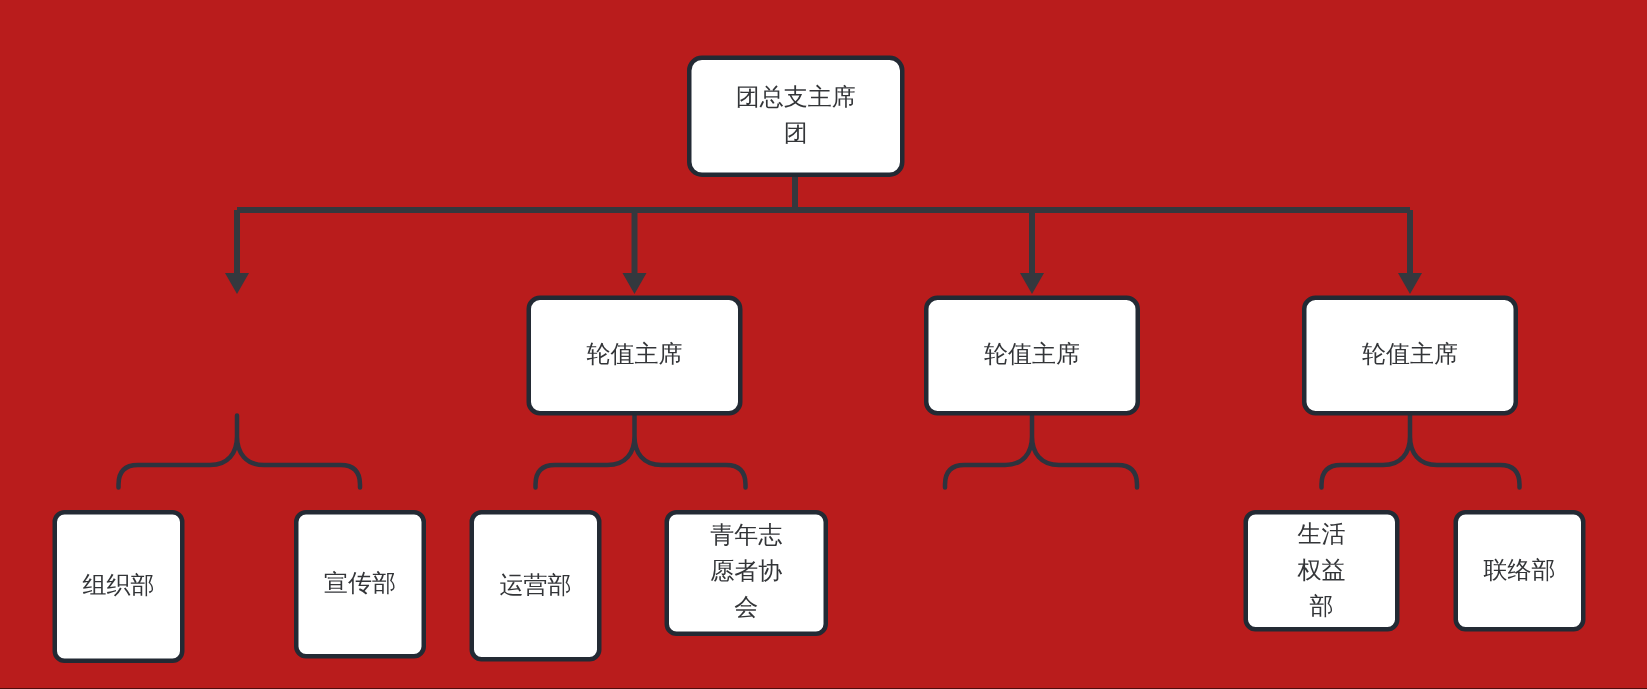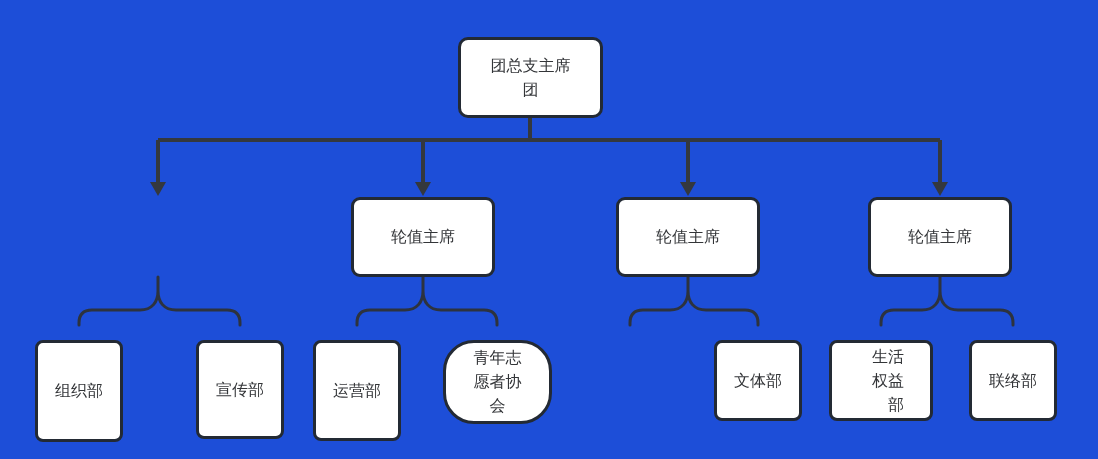--- a/index.html
+++ b/index.html
@@ -1,19 +1,19 @@
 <!DOCTYPE html>
 <html><head>
 <meta charset="utf-8">
 <style>
   html,body{margin:0;padding:0;background:#000;}
   .canvas{
     position:relative;
     width:1098px;height:459px;
-    background:#1d4ed8;
+    background:#b91c1c;
     font-family:"Liberation Sans","DejaVu Sans",sans-serif;
     overflow:hidden;
   }
   .connectors{position:absolute;left:0;top:0;width:1098px;height:459px;}
   .node{
     position:absolute;
     box-sizing:border-box;
     background:#ffffff;
     border:3px solid #232a34;
     display:flex;align-items:center;justify-content:center;
@@ -82,26 +82,23 @@
 
   <div class="node node-l3" style="left:35px;top:340px;width:88px;height:102px;">
     <span>组织部</span>
   </div>
   <div class="node node-l3" style="left:196px;top:340px;width:88px;height:99px;font-family:Liberation Serif, serif;">
     <span>宣传部</span>
   </div>
   <div class="node node-l3" style="left:313px;top:340px;width:88px;height:101px;">
     <span>运营部</span>
   </div>
-  <div class="node node-l3 wide" style="left:443px;top:340px;width:109px;height:84px;border-radius:31px;">
+  <div class="node node-l3 wide" style="left:443px;top:340px;width:109px;height:84px;">
     <span>青年志愿者协会</span>
   </div>
-  <div class="node node-l3" style="left:714px;top:340px;width:88px;height:81px;">
-    <span>文体部</span>
-  </div>
-  <div class="node node-l3 wide" style="left:829px;top:340px;width:104px;height:81px;text-align:right;">
+  <div class="node node-l3 wide" style="left:829px;top:340px;width:104px;height:81px;">
     <span>生活权益部</span>
   </div>
   <div class="node node-l3" style="left:969px;top:340px;width:88px;height:81px;">
     <span>联络部</span>
   </div>
 
 </div>
 
 </body></html>

